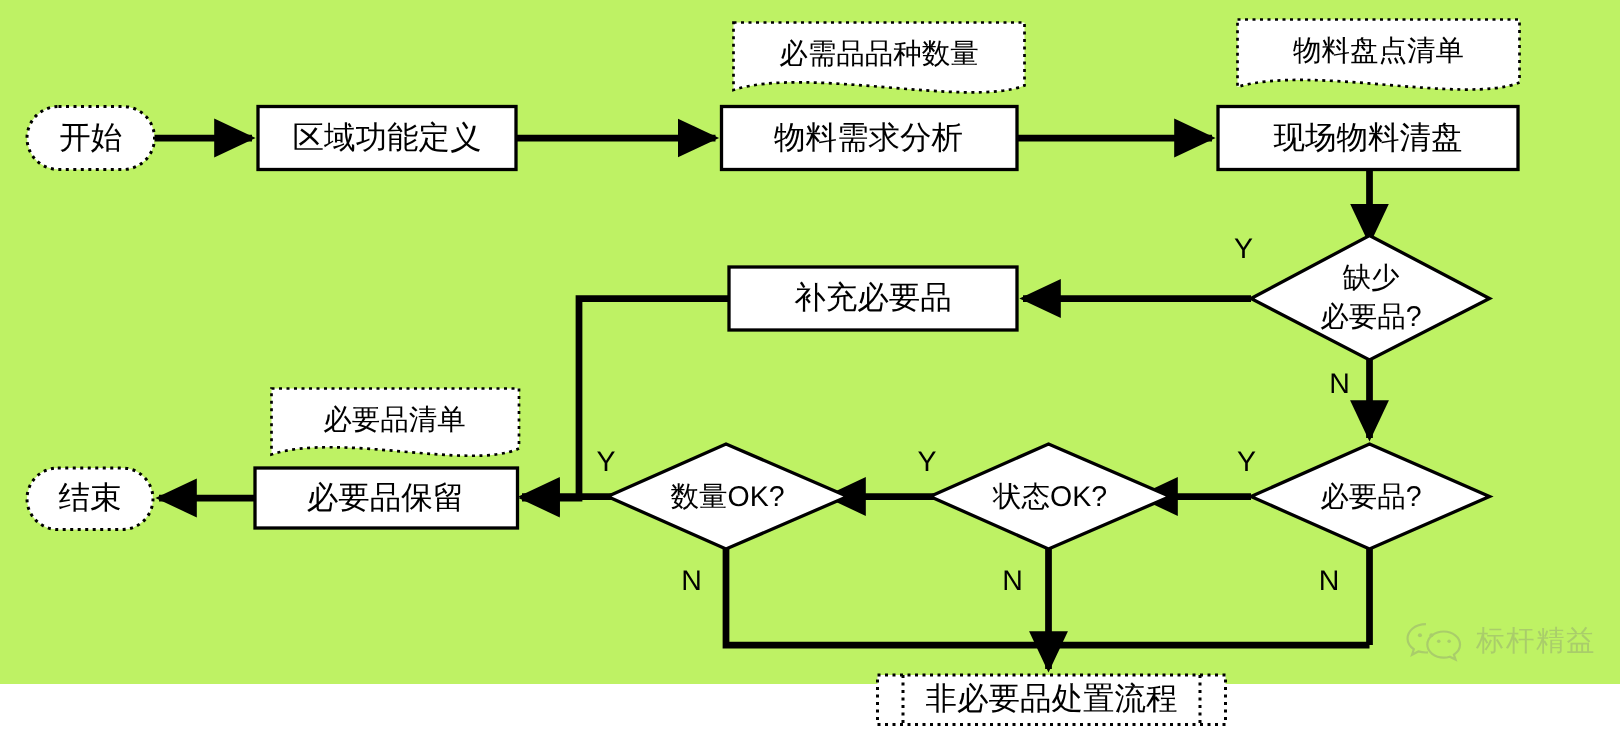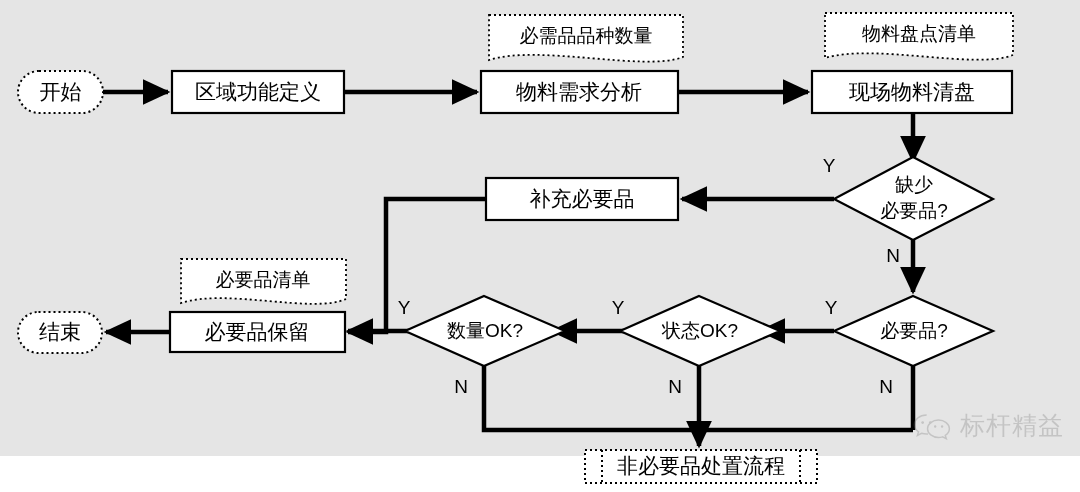--- a/index.html
+++ b/index.html
@@ -10,21 +10,21 @@
   body {
     width: 1080px;
     height: 492px;
     font-family: "Liberation Sans", "DejaVu Sans", sans-serif;
     overflow: hidden;
   }
   #canvas {
     position: relative;
     width: 1080px;
     height: 456px;
-    background: #e5e5e5;
+    background: #bef264;
   }
   svg#flow {
     position: absolute;
     top: 0;
     left: 0;
     width: 1080px;
     height: 492px;
   }
   .node-text {
     font-family: "Liberation Sans", "DejaVu Sans", sans-serif;
@@ -81,21 +81,21 @@
     right: 16px;
     bottom: 14px;
     display: flex;
     align-items: center;
     gap: 7px;
     opacity: 0.30;
     user-select: none;
   }
   .watermark .wm-text {
     font-family: "Liberation Sans", "DejaVu Sans", sans-serif;
-    font-size: 25px;
+    font-size: 19px;
     color: #7a7a7a;
     letter-spacing: 1px;
     white-space: nowrap;
   }
   .wm-logo {
     width: 40px;
     height: 30px;
   }
 </style>
 </head>

